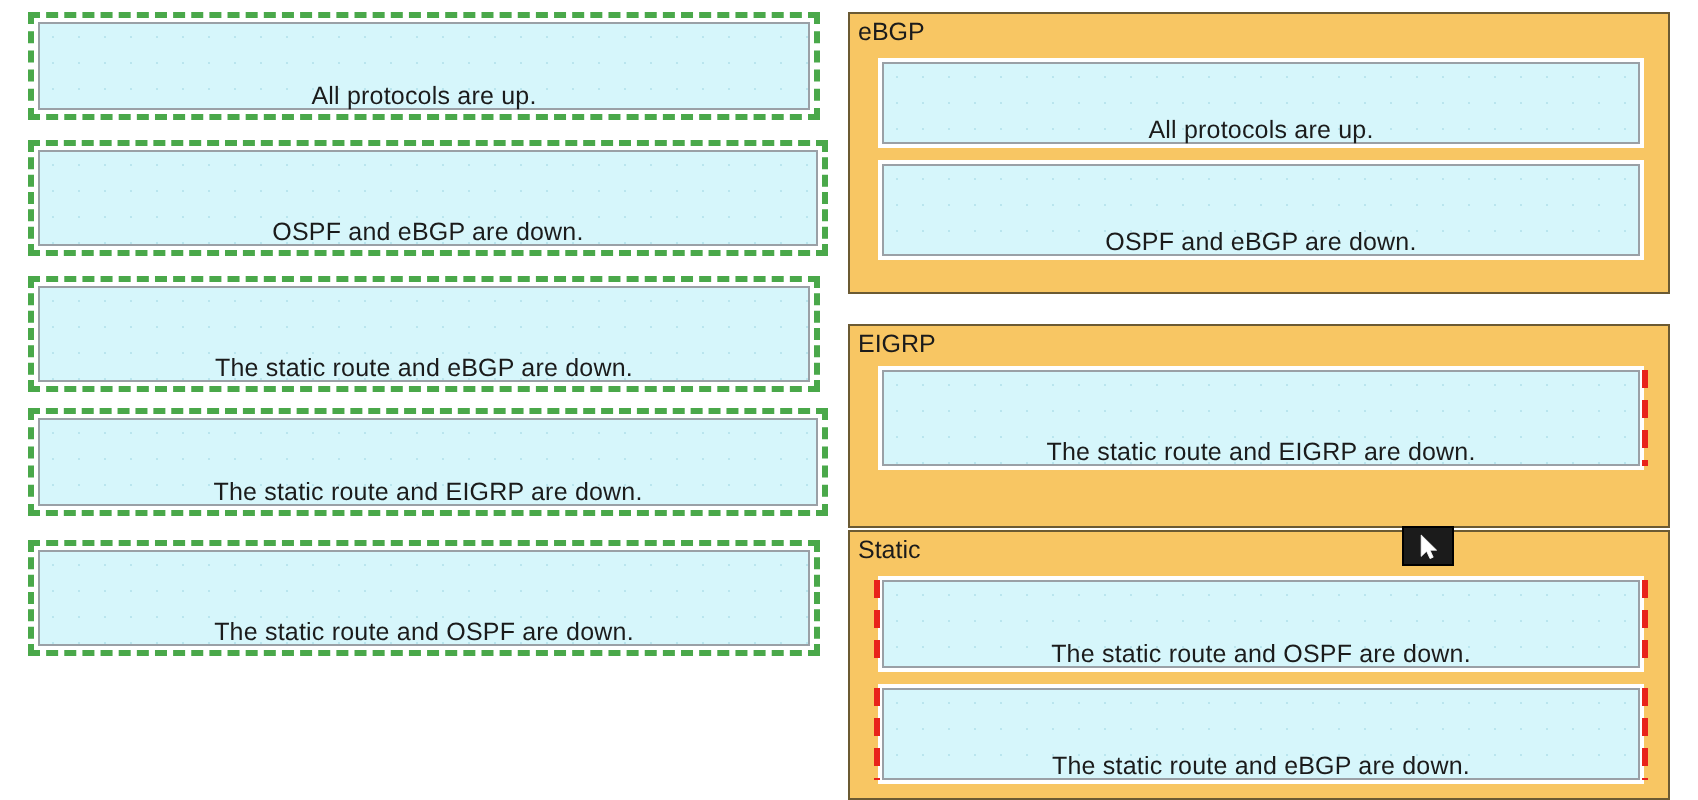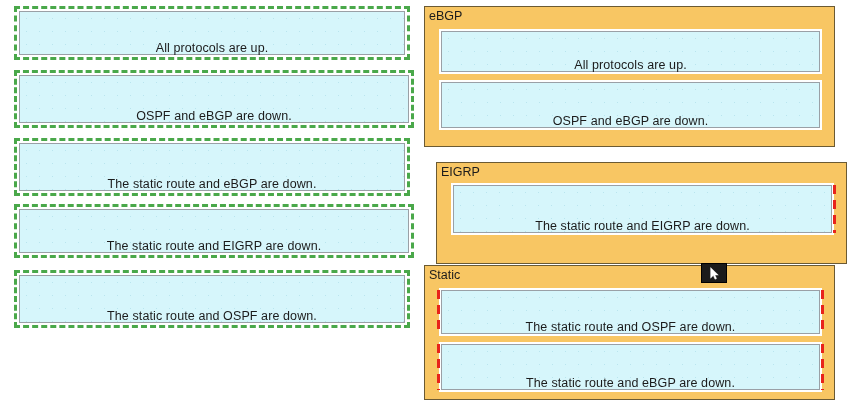--- a/index.html
+++ b/index.html
@@ -157,21 +157,21 @@
         <div class="answer-box">
           <span class="txt">All protocols are up.</span>
         </div>
       </div>
       <div class="drop-slot" style="left: 14px; top: 73px; width: 383px; height: 50px;">
         <div class="answer-box">
           <span class="txt">OSPF and eBGP are down.</span>
         </div>
       </div>
     </div>
-    <div class="drop-panel" style="left: 12px; top: 162px; width: 411px; height: 102px;">
+    <div class="drop-panel" style="left: 0px; top: 162px; width: 411px; height: 102px;">
       <div class="panel-title">EIGRP</div>
       <div class="drop-slot" style="left: 14px; top: 20px; width: 383px; height: 52px;">
         <div class="answer-box">
           <span class="txt">The static route and EIGRP are down.</span>
         </div>
       </div>
       <div class="red-edge" style="left: 396px; top: 22px; height: 48px;"></div>
     </div>
     <div class="drop-panel" style="left: 0px; top: 265px; width: 411px; height: 135px;">
       <div class="panel-title">Static</div>

